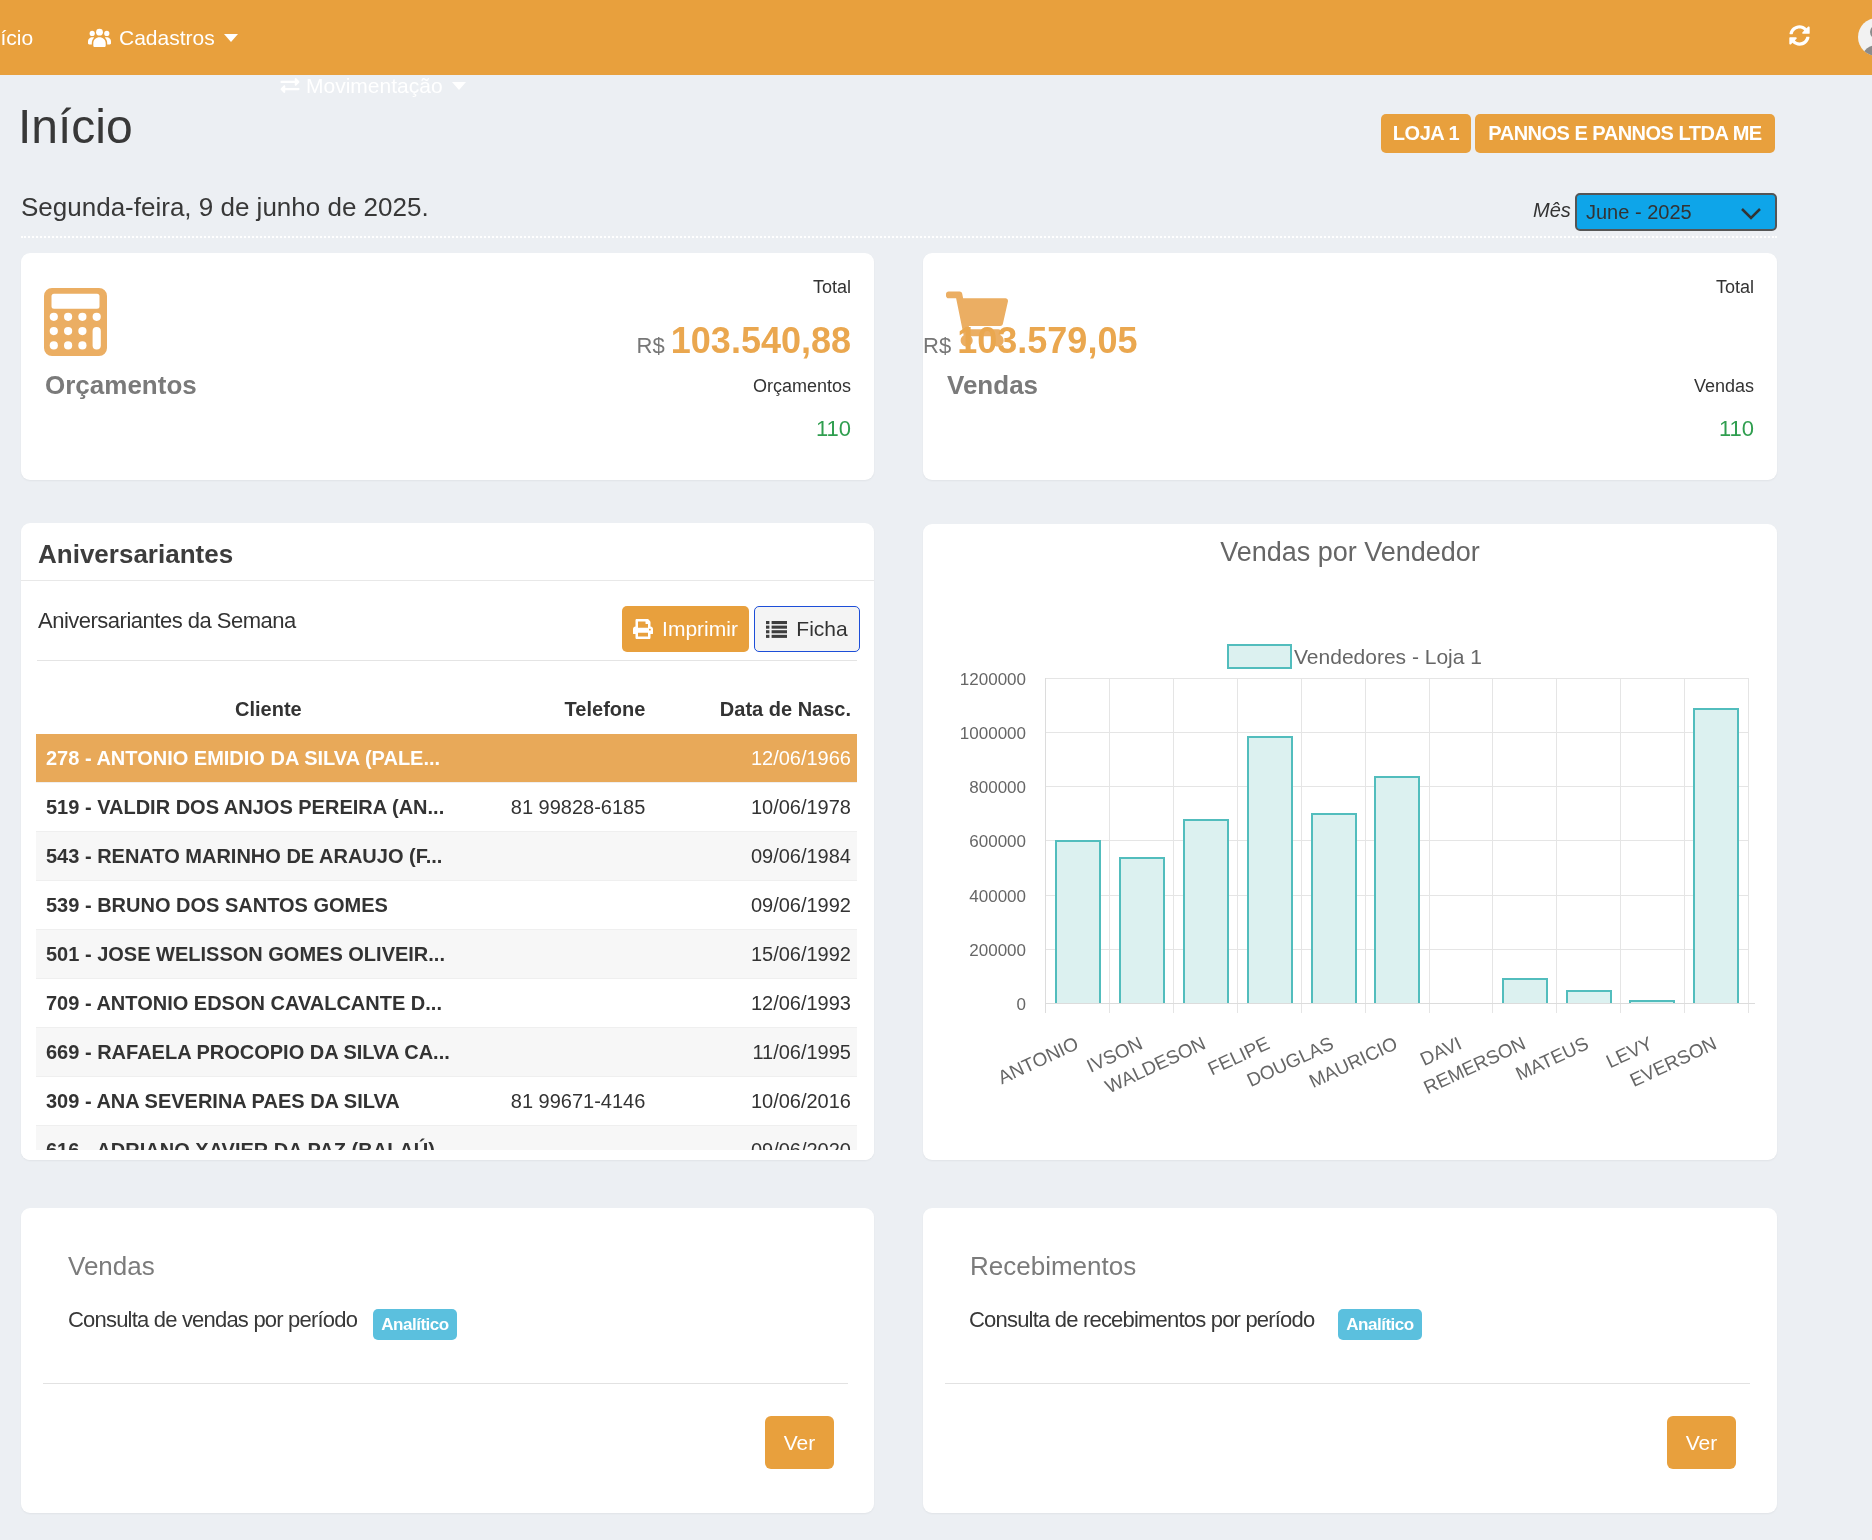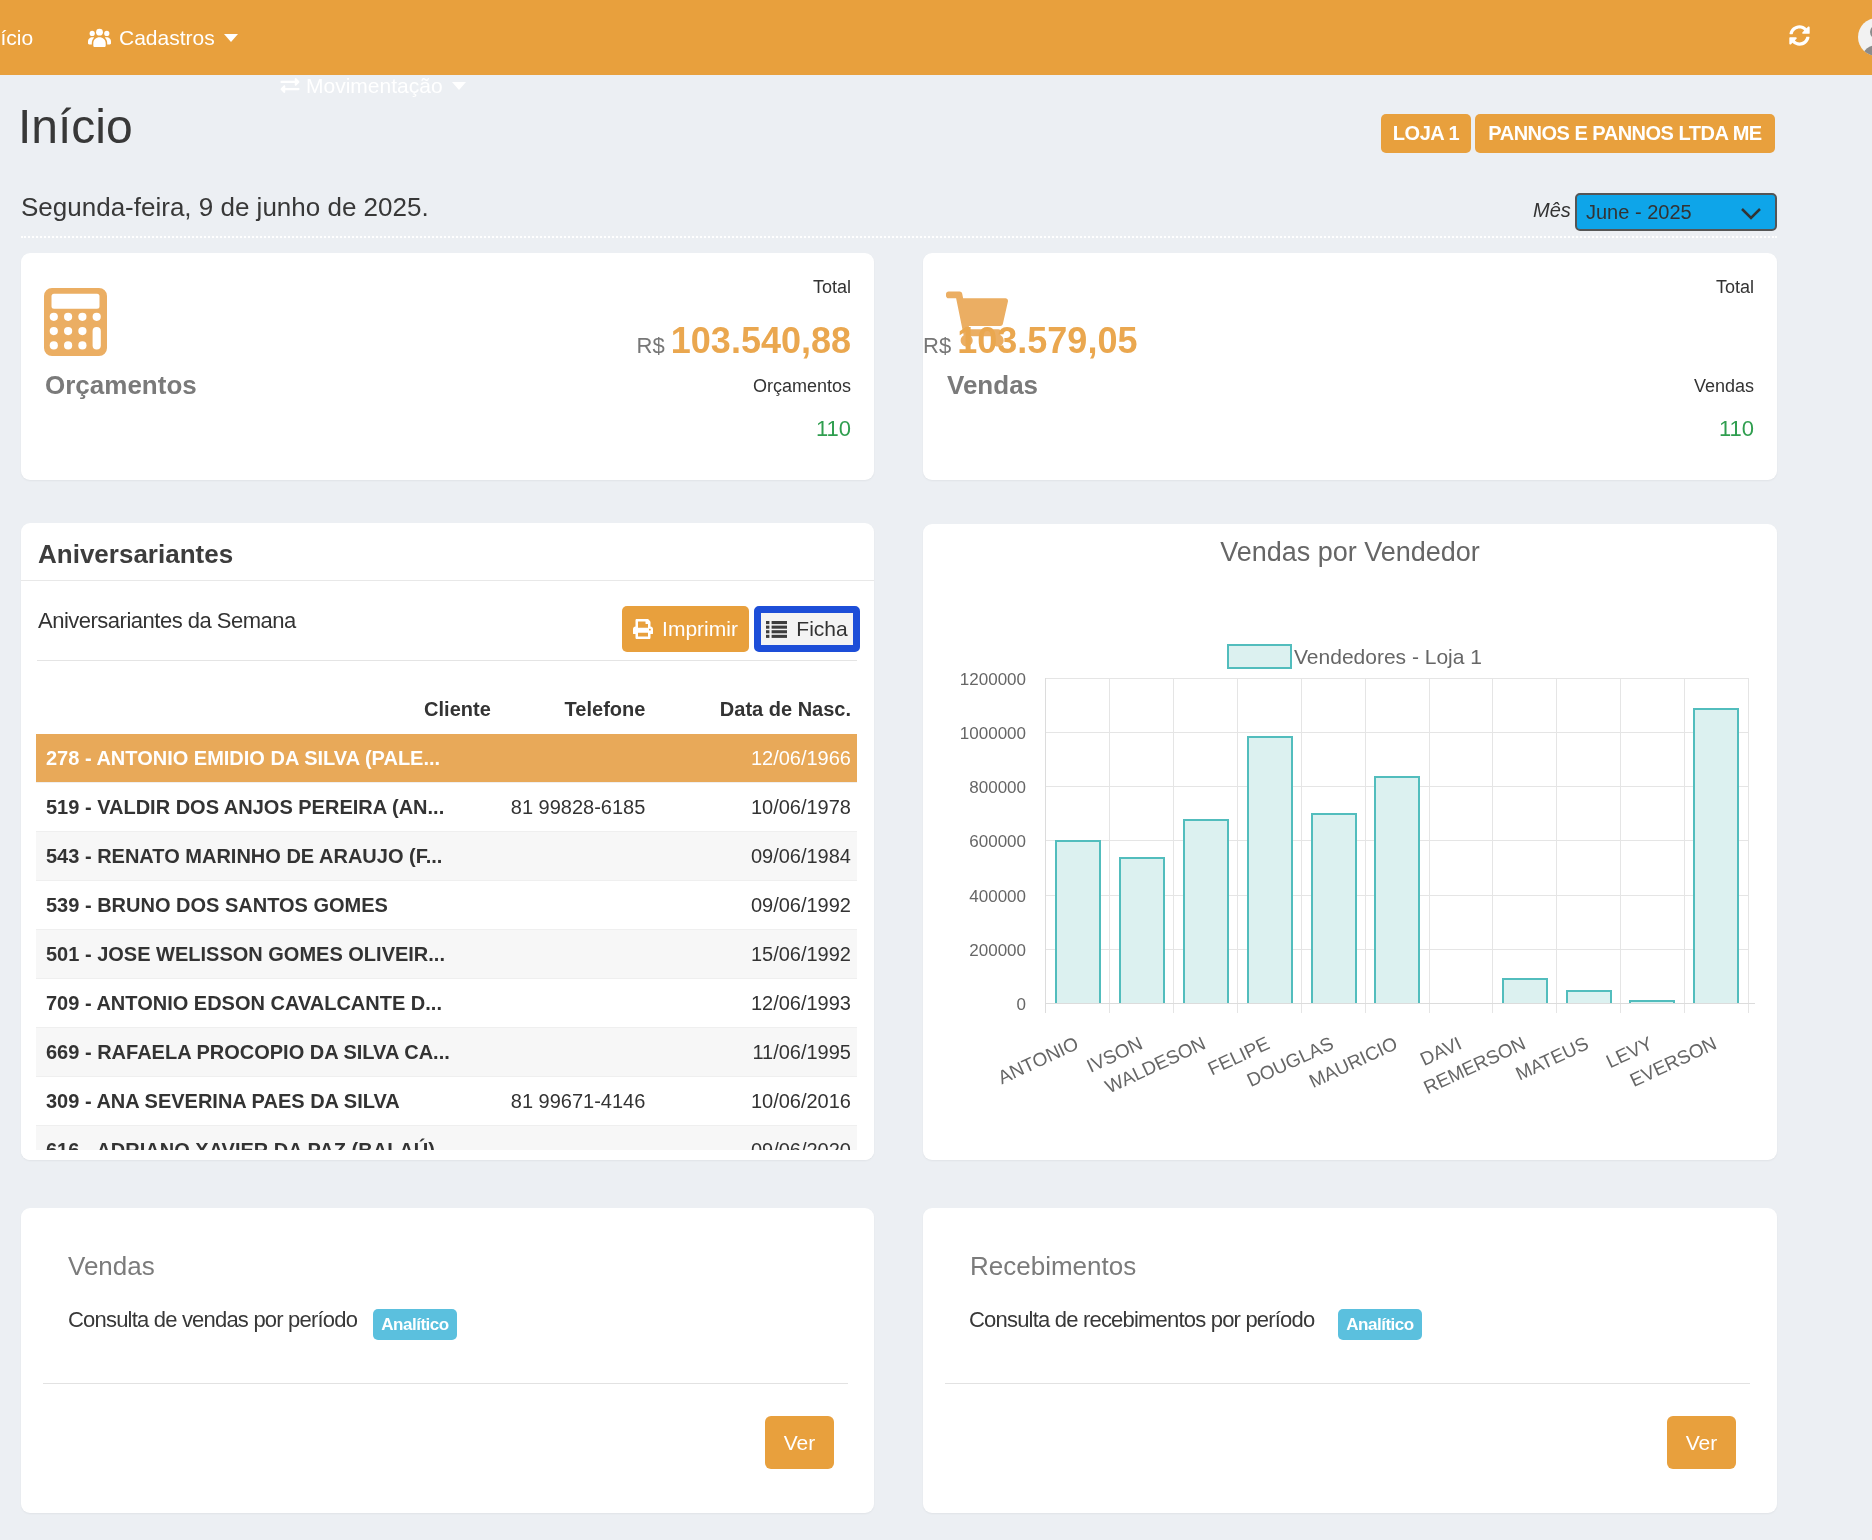--- a/index.html
+++ b/index.html
@@ -25,21 +25,21 @@
 
   
   .sum-total-lbl { position:absolute; font-size:18px; color:#333; line-height:1; }
   .sum-num { position:absolute; font-size:36px; font-weight:bold; color:#EAA74F; line-height:1; }
   .sum-num .rs { font-size:22px; font-weight:400; color:#777; }
   .sum-sub { position:absolute; font-size:18px; color:#333; line-height:1; }
   .sum-count { position:absolute; font-size:22px; color:#2F9E4F; line-height:1; }
   .sum-name { position:absolute; font-size:26px; font-weight:bold; color:#7a7a7a; line-height:1; }
 
   table.aniv { position:absolute; left:36px; top:686px; width:821px; border-collapse:collapse; font-size:20px; color:#333; }
-  table.aniv th { font-size:20px; font-weight:bold; text-align:right; padding:12px 10px 13px 10px; white-space:nowrap; }
+  table.aniv th { font-size:20px; font-weight:bold; text-align:center; padding:12px 10px 13px 10px; white-space:nowrap; }
   table.aniv th.tr, table.aniv td.tr { text-align:right; }
   table.aniv .tel { padding-right:18px !important; }
   table.aniv .dt { padding-right:6px !important; }
   table.aniv td { padding:12.5px 10px; border-top:1px solid #efefef; white-space:nowrap; }
   table.aniv td.name { font-weight:bold; }
   tr.orange td { background:#E8A959; color:#fff; border-top:none; }
   tr.stripe td { background:#f7f7f7; }
 
   
   .bc-title { position:absolute; font-size:26px; color:#7b7b7b; line-height:1; }
@@ -135,21 +135,21 @@
 <div class="card" style="left:21px; top:523px; width:853px; height:637px; overflow:hidden;">
   <div class="abs" style="left:17px; top:16px; font-size:26px; font-weight:bold; color:#3d3d3d;">Aniversariantes</div>
   <div class="abs" style="left:0; top:57px; width:853px; border-top:1px solid #e8e8e8;"></div>
   <div class="abs" style="left:17px; top:85px; font-size:22px; letter-spacing:-0.5px; color:#333;">Aniversariantes da Semana</div>
   <div class="abs" style="left:601px; top:83px; width:127px; height:46px; background:#E8A03D; border-radius:5px; color:#fff; font-size:21px; display:flex; align-items:center; justify-content:center; gap:9px;">
     <svg width="20" height="20" viewBox="0 0 512 512" fill="#fff">
         <path d="M448 192V77.25c0-8.49-3.37-16.62-9.37-22.63L393.37 9.37c-6-6-14.14-9.37-22.63-9.37H96C78.33 0 64 14.33 64 32v160c-35.35 0-64 28.65-64 64v112c0 8.84 7.16 16 16 16h48v96c0 17.67 14.33 32 32 32h320c17.67 0 32-14.33 32-32v-96h48c8.84 0 16-7.16 16-16V256c0-35.35-28.65-64-64-64zm-64 256H128v-96h256v96zm0-224H128V64h192v48c0 8.84 7.16 16 16 16h48v96zm48 72c-13.25 0-24-10.75-24-24 0-13.26 10.75-24 24-24s24 10.74 24 24c0 13.25-10.75 24-24 24z"></path>
       </svg>
     Imprimir
   </div>
-  <div class="abs" style="left:733px; top:83px; width:106px; height:46px; background:#f4f4f4; border:7px solid #1d4ed8; border-radius:5px; color:#333; font-size:21px; display:flex; align-items:center; justify-content:center; gap:9px;">
+  <div class="abs" style="left:733px; top:83px; width:106px; height:46px; background:#f4f4f4; border:1px solid #1d4ed8; border-radius:5px; color:#333; font-size:21px; display:flex; align-items:center; justify-content:center; gap:9px;">
     <svg width="21" height="17" viewBox="0 0 21 17" fill="#3d3d3d">
         <g>
           <rect x="0" y="0" width="3.4" height="3.1"></rect>
           <rect x="5.6" y="0" width="15.4" height="3.1"></rect>
           <rect x="0" y="4.6" width="3.4" height="3.1"></rect>
           <rect x="5.6" y="4.6" width="15.4" height="3.1"></rect>
           <rect x="0" y="9.2" width="3.4" height="3.1"></rect>
           <rect x="5.6" y="9.2" width="15.4" height="3.1"></rect>
           <rect x="0" y="13.8" width="3.4" height="3.1"></rect>
           <rect x="5.6" y="13.8" width="15.4" height="3.1"></rect>

